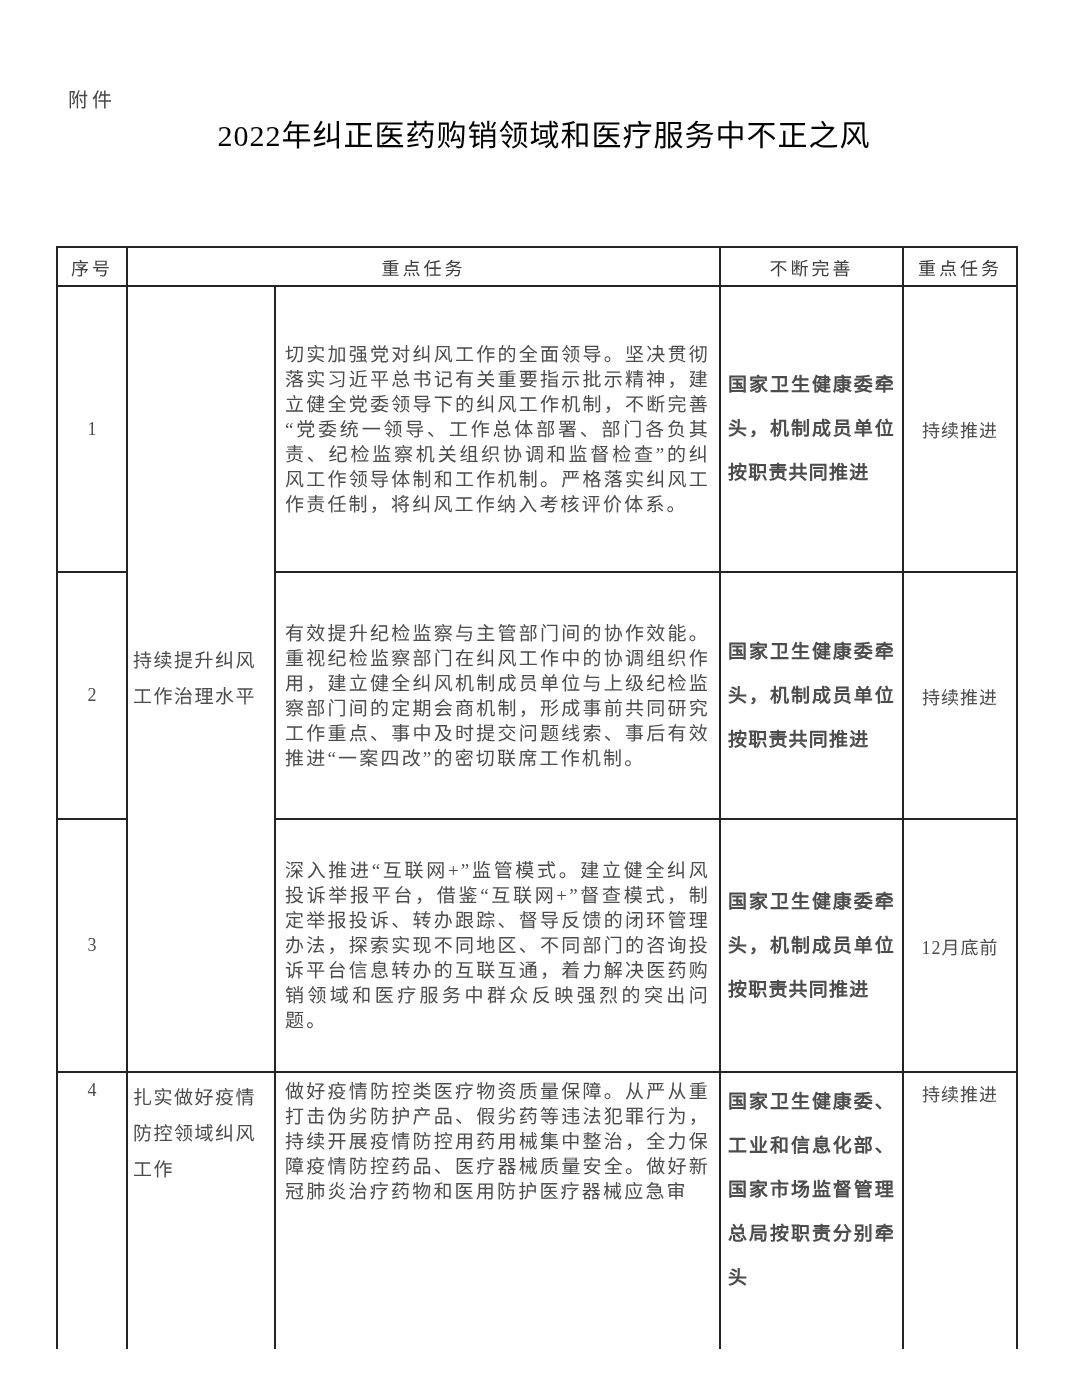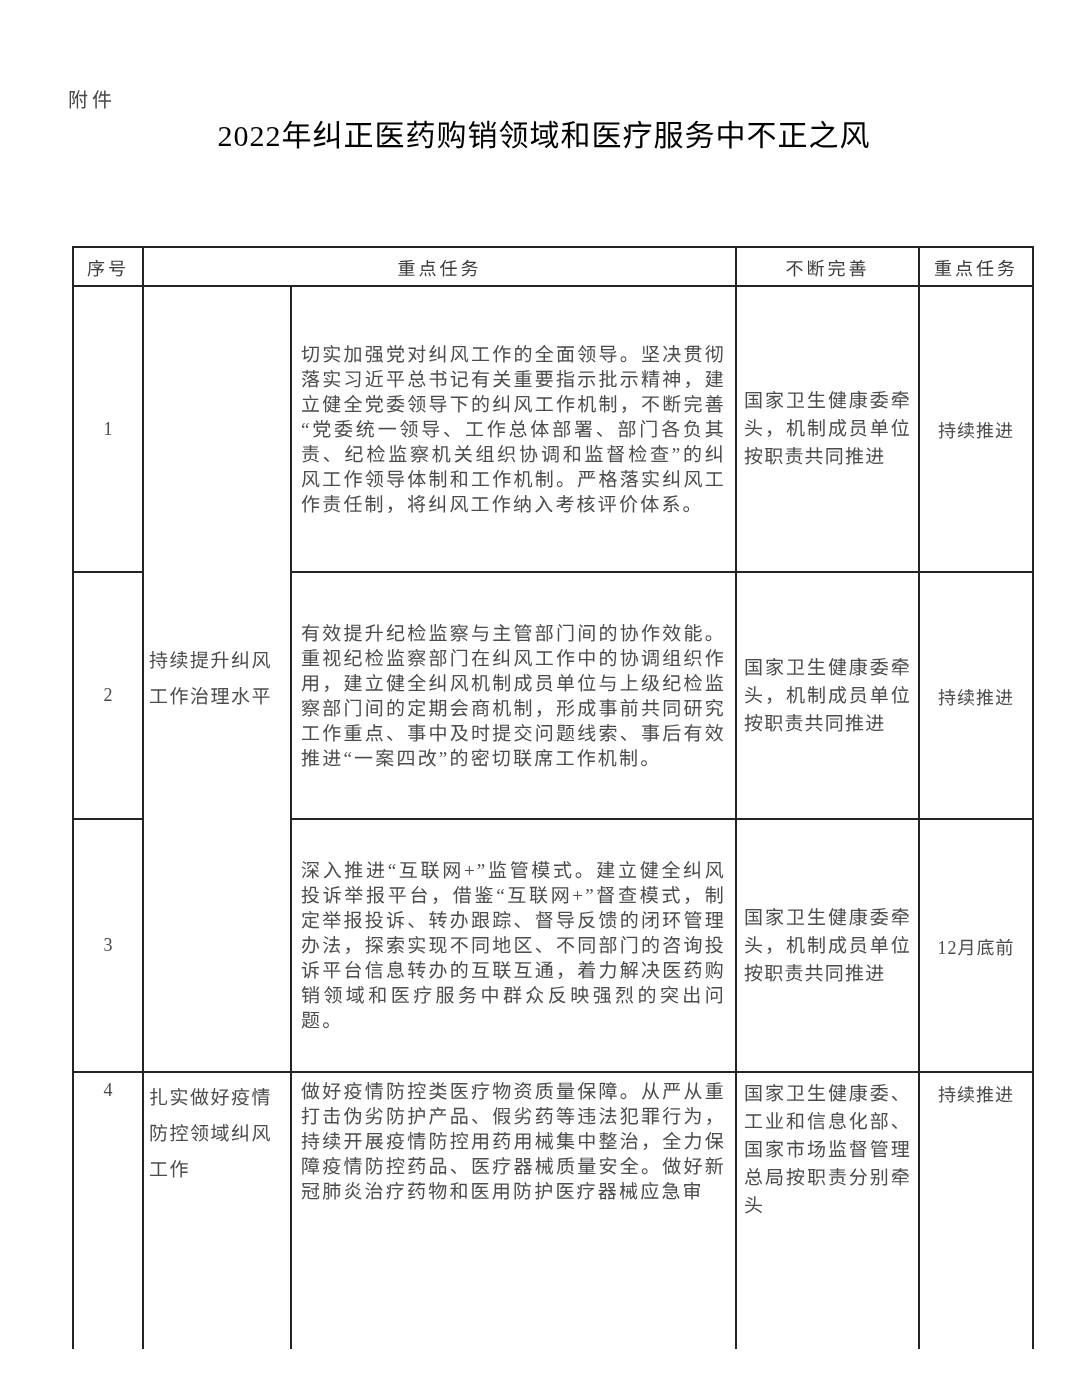--- a/index.html
+++ b/index.html
@@ -27,21 +27,21 @@
     top: 112px;
     width: 100%;
     text-align: center;
     font-size: 30px;
     line-height: 47px;
     letter-spacing: 1px;
     color: #000000;
   }
   table.task-table {
     position: absolute;
-    left: 72px;
+    left: 56px;
     top: 246px;
     width: 960px;
     border-collapse: collapse;
     table-layout: fixed;
   }
   table.task-table td {
     border: 2px solid #242424;
     vertical-align: middle;
     overflow: hidden;
     box-sizing: border-box;
@@ -79,24 +79,25 @@
     text-align: justify;
     font-size: 19px;
     line-height: 25px;
     letter-spacing: 2.2px;
     padding: 0 9px;
     color: #4c4c4c;
   }
   td.c-unit {
     text-align: justify;
     font-size: 19px;
-    line-height: 28px;
+    line-height: 44px;
     letter-spacing: 1.2px;
     padding: 0 7px;
     color: #4c4c4c;
+    font-weight: bold;
   }
   td.c-dl {
     text-align: center;
     font-size: 18px;
     letter-spacing: 1px;
     color: #4c4c4c;
   }
   tr.r4 td.c-task { padding-top: 6px; }
 </style>
 </head>

